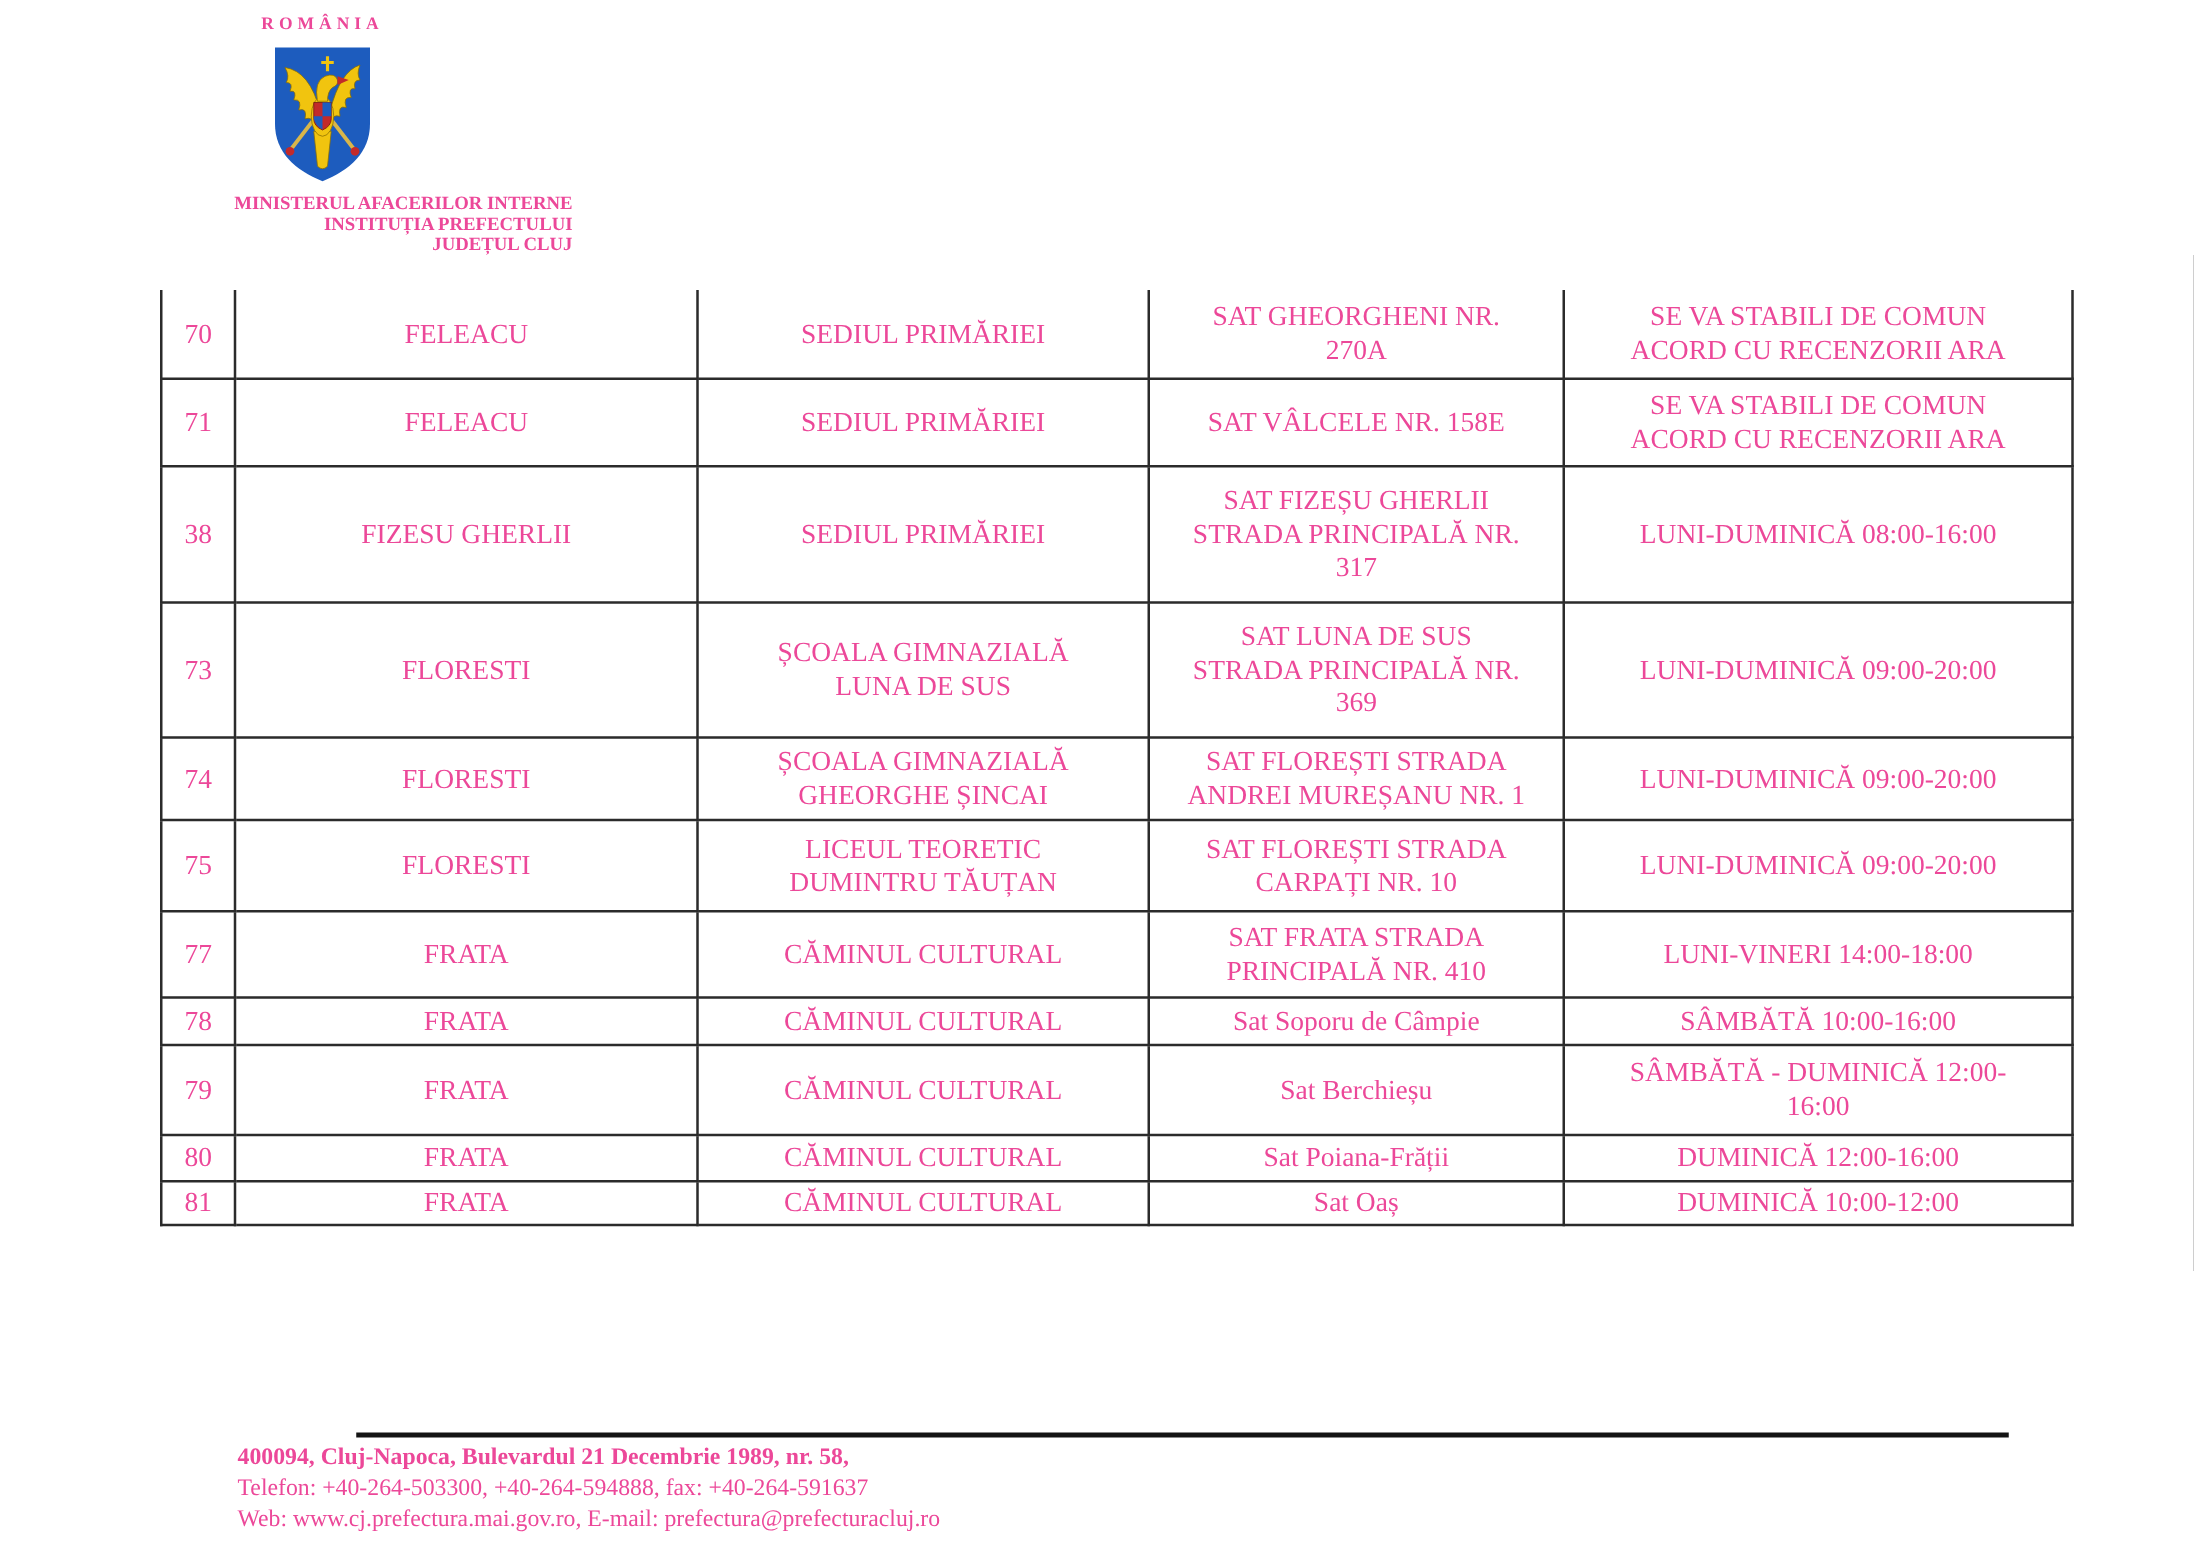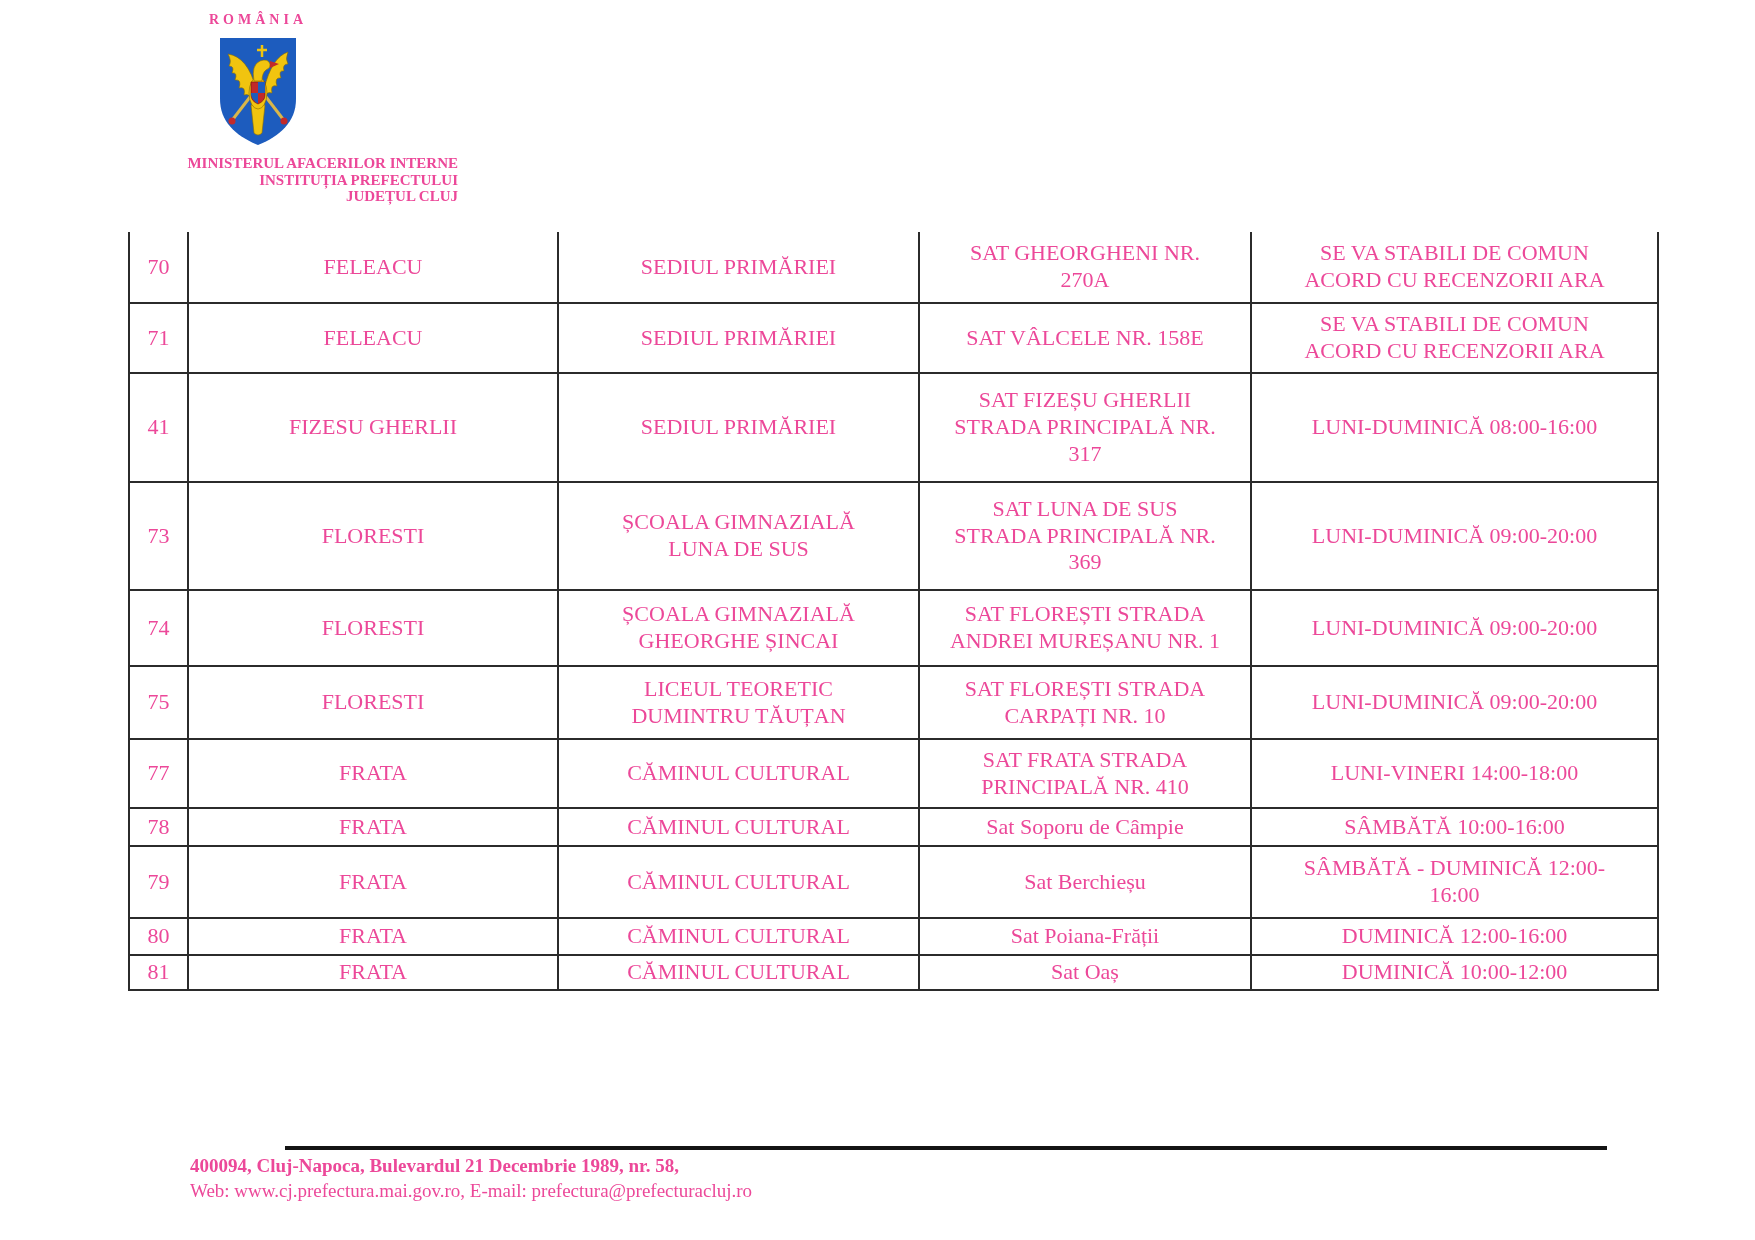--- a/index.html
+++ b/index.html
@@ -112,21 +112,21 @@
           </td>
           <td class="c-address">
             <div class="cw">SAT VÂLCELE NR. 158E</div>
           </td>
           <td class="c-schedule">
             <div class="cw">SE VA STABILI DE COMUN ACORD CU RECENZORII ARA</div>
           </td>
         </tr>
         <tr style="height: 109px;">
           <td class="c-nr">
-            <div class="cw">41</div>
+            <div class="cw">38</div>
           </td>
           <td class="c-locality">
             <div class="cw">FIZESU GHERLII</div>
           </td>
           <td class="c-location">
             <div class="cw">SEDIUL PRIMĂRIEI</div>
           </td>
           <td class="c-address">
             <div class="cw">SAT FIZEȘU GHERLII STRADA PRINCIPALĂ NR. 317</div>
           </td>
@@ -144,21 +144,21 @@
           <td class="c-location">
             <div class="cw">ȘCOALA GIMNAZIALĂ LUNA DE SUS</div>
           </td>
           <td class="c-address">
             <div class="cw">SAT LUNA DE SUS STRADA PRINCIPALĂ NR. 369</div>
           </td>
           <td class="c-schedule">
             <div class="cw">LUNI-DUMINICĂ 09:00-20:00</div>
           </td>
         </tr>
-        <tr style="height: 76px;">
+        <tr style="height: 66px;">
           <td class="c-nr">
             <div class="cw">74</div>
           </td>
           <td class="c-locality">
             <div class="cw">FLORESTI</div>
           </td>
           <td class="c-location">
             <div class="cw">ȘCOALA GIMNAZIALĂ GHEORGHE ȘINCAI</div>
           </td>
           <td class="c-address">
@@ -269,16 +269,17 @@
           <td class="c-schedule">
             <div class="cw">DUMINICĂ 10:00-12:00</div>
           </td>
         </tr>
       </tbody>
   </table>
 
   <div class="footer-rule"></div>
   <div class="footer">
     <div class="bold">400094, Cluj-Napoca, Bulevardul 21 Decembrie 1989, nr. 58,</div>
+    <div>Telefon: +40-264-503300,  +40-264-594888, fax: +40-264-591637</div>
     <div>Web: www.cj.prefectura.mai.gov.ro, E-mail: prefectura@prefecturacluj.ro</div>
   </div>
 
 </div>
 
 </body></html>

